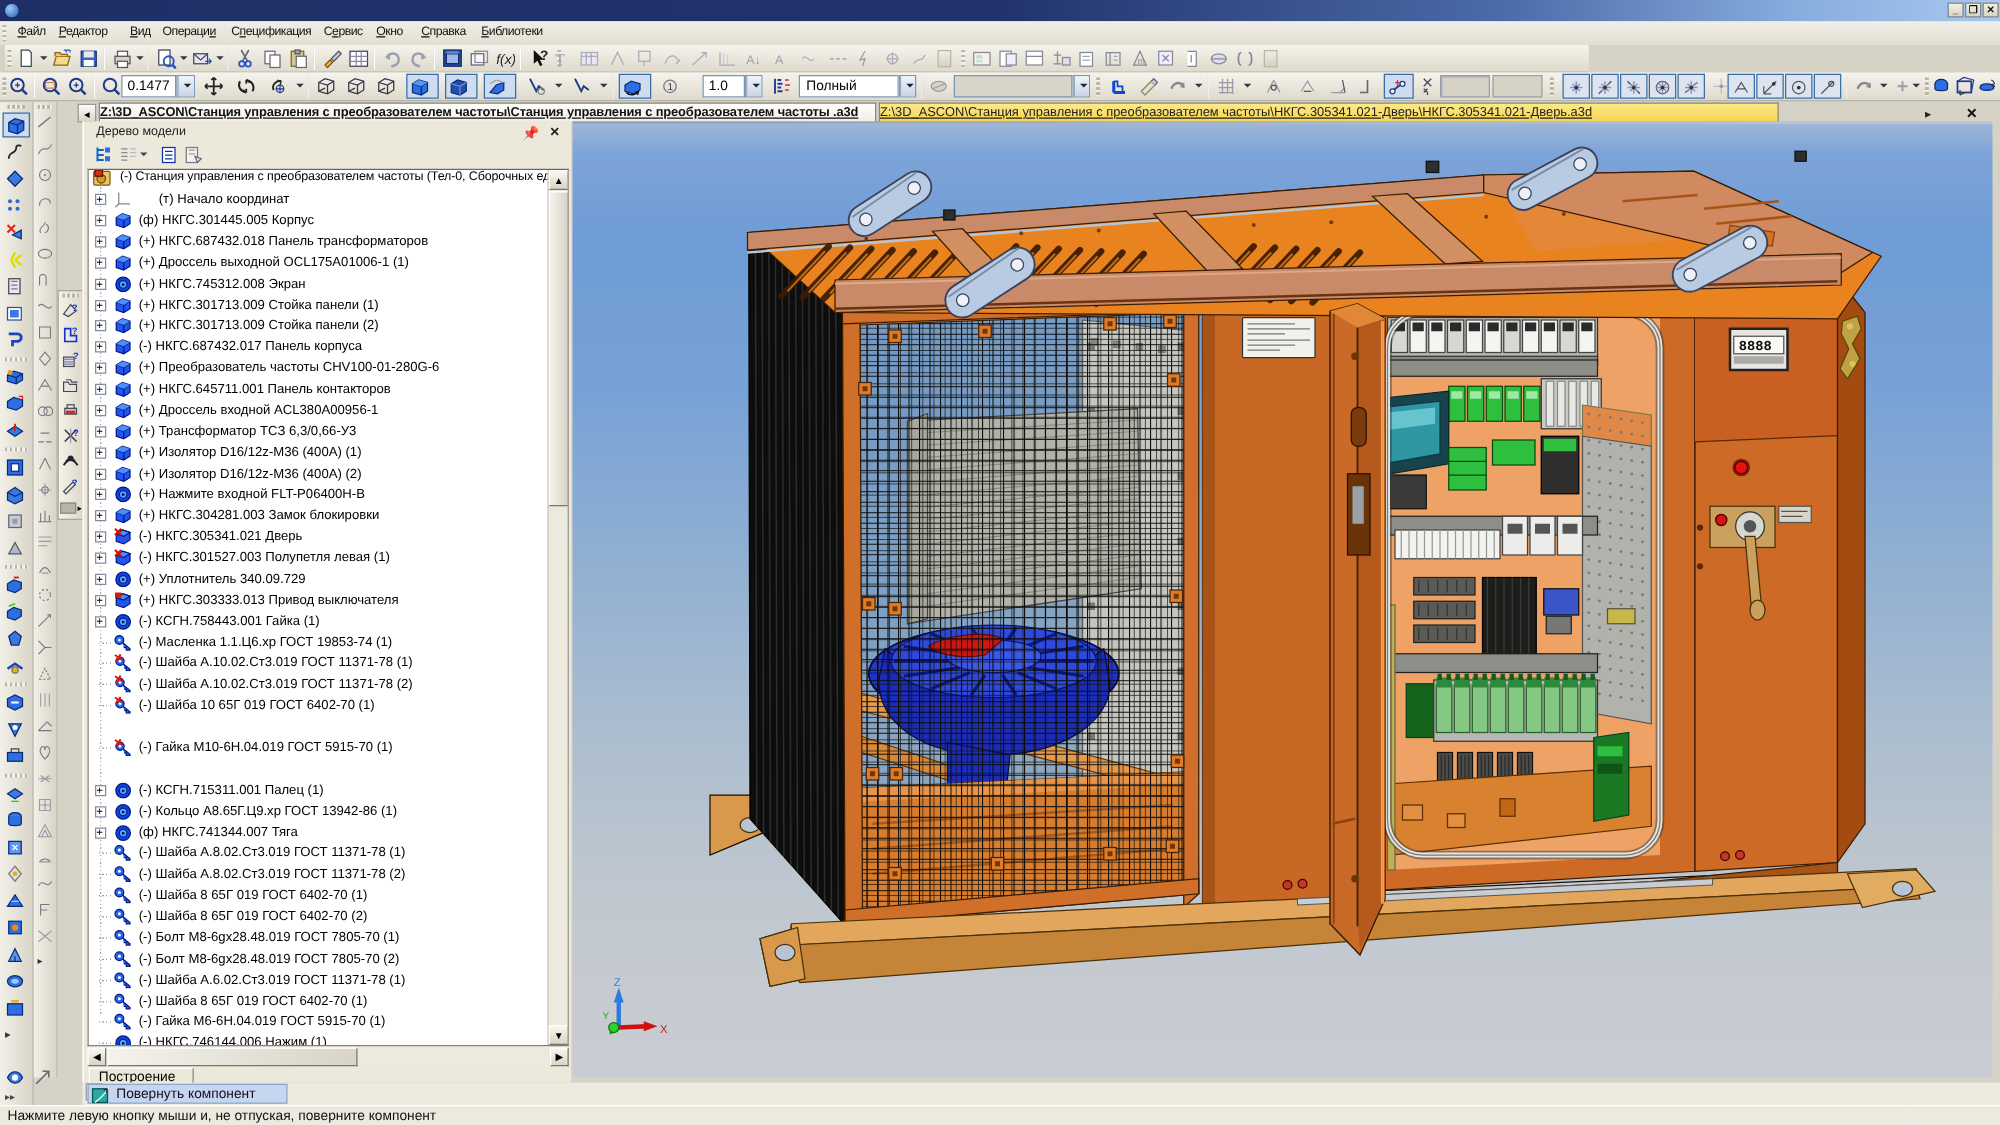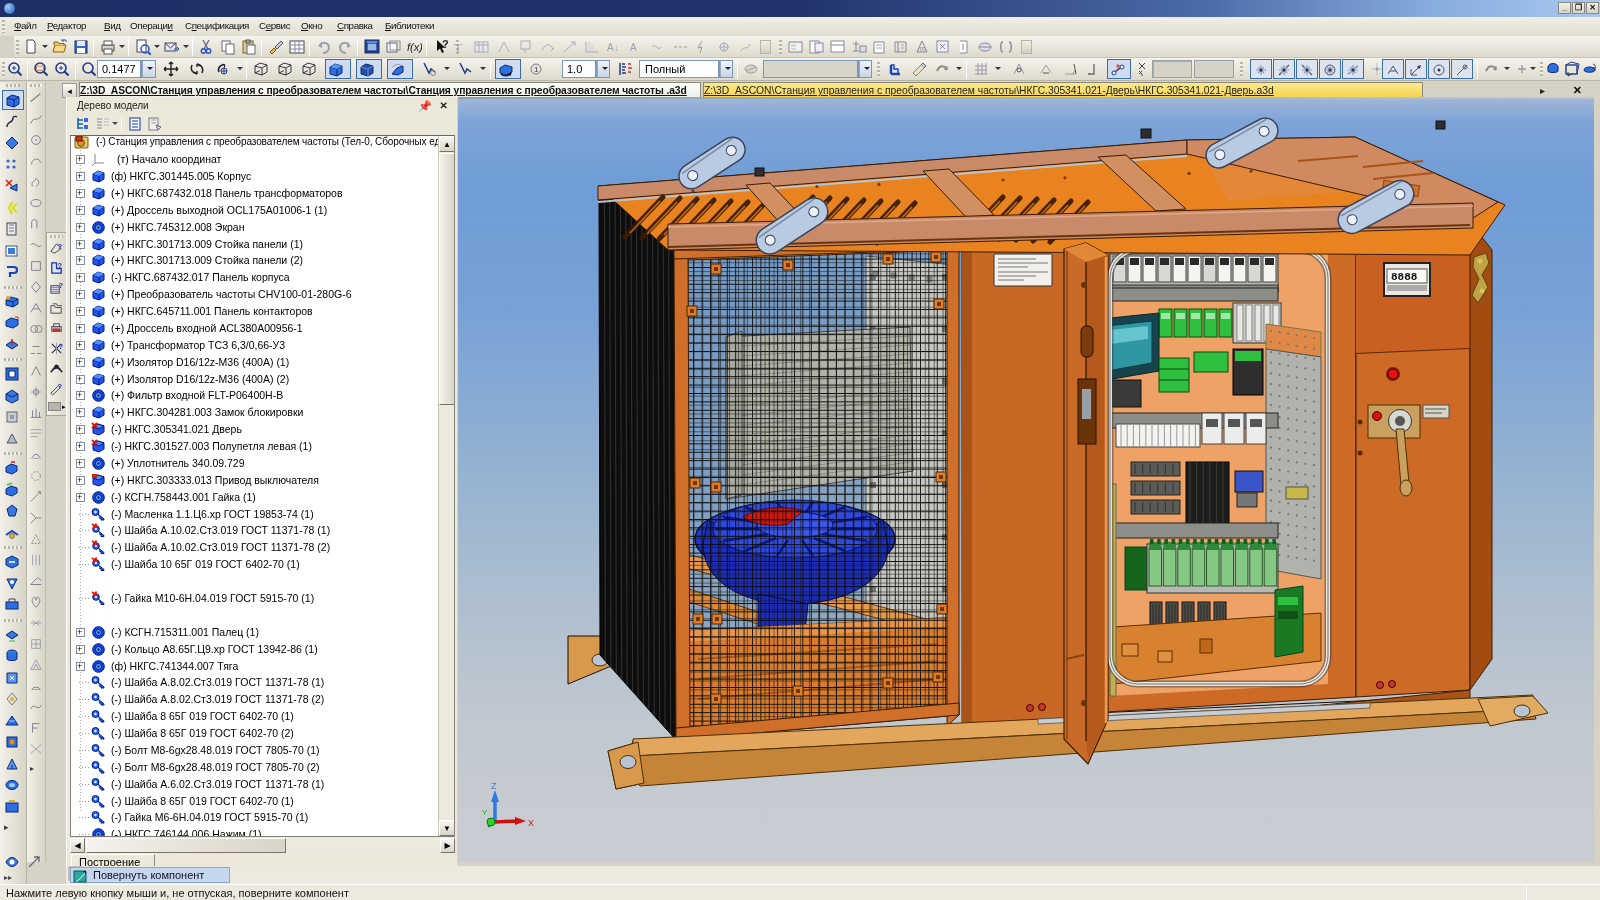--- a/index.html
+++ b/index.html
@@ -63,21 +63,21 @@
     <span class="m" style="left:14px"><u>Ф</u>айл</span>
     <span class="m" style="left:47px"><u>Р</u>едактор</span>
     <span class="m" style="left:104px"><u>В</u>ид</span>
     <span class="m" style="left:130px">Операци<u>и</u></span>
     <span class="m" style="left:185px">С<u>п</u>ецификация</span>
     <span class="m" style="left:259px">С<u>е</u>рвис</span>
     <span class="m" style="left:301px"><u>О</u>кно</span>
     <span class="m" style="left:337px"><u>С</u>правка</span>
     <span class="m" style="left:385px"><u>Б</u>иблиотеки</span>
   </div>
-<div class="abs tbrow" style="left:14px;top:36px;width:1586px;height:22px;border-bottom:1px solid #c8c4b6;">
+<div class="abs tbrow" style="left:4px;top:36px;width:1267px;height:22px;border-bottom:1px solid #c8c4b6;">
     <span class="grip" style="left:2px;top:4px;height:14px;"></span>
     <span class="tbtn" style="left:7px;top:1px;">
       <svg width="16" height="16" viewBox="0 0 16 16">
         <path d="M4 1 L10 1 L12 3 L12 14 L4 14 Z" fill="#fff" stroke="#445"></path>
       </svg>
     </span>
     <span style="position:absolute;left:28px;top:9px;border:3px solid transparent;border-top-color:#334;"></span>
     <span class="tbtn" style="left:36px;top:1px;">
       <svg width="16" height="16" viewBox="0 0 16 16">
         <path d="M1 13 L3 6 L14 6 L12 13 Z" fill="#f5d98a" stroke="#886611"></path>
@@ -1143,21 +1143,21 @@
         <span class="ttx" style="left:25px">(-) Станция управления с преобразователем частоты (Тел-0, Сборочных единиц</span>
       </div>
 <div class="trow" style="top:15.1px">
         <span class="expb" style="left:5px">
           <span class="pl">+</span>
         </span>
         <span class="tic" style="left:20px"><svg width="15" height="14" viewBox="0 0 15 14">
             <path d="M4 2 L4 11 L13 11" stroke="#888" fill="none"></path>
             <path d="M4 11 L1 14" stroke="#888" fill="none"></path>
           </svg></span>
-        <span class="ttx" style="left:46px">(т) Начало координат</span>
+        <span class="ttx" style="left:56px">(т) Начало координат</span>
       </div>
 <div class="trow" style="top:32.0px">
         <span class="expb" style="left:5px">
           <span class="pl">+</span>
         </span>
         <span class="tic" style="left:20px"><svg width="15" height="14" viewBox="0 0 15 14">
             <path d="M2 5 L7 2 L13 4 L13 10 L8 13 L2 11 Z" fill="#2255ee" stroke="#001a88"></path>
             <path d="M2 5 L8 7 L13 4" fill="none" stroke="#001a88"></path>
             <path d="M8 7 L8 13" stroke="#001a88"></path>
             <path d="M2 5 L7 2 L13 4 L8 7 Z" fill="#4f8df8"></path>
@@ -1309,21 +1309,21 @@
       </div>
 <div class="trow" style="top:251.4px">
         <span class="expb" style="left:5px">
           <span class="pl">+</span>
         </span>
         <span class="tic" style="left:20px"><svg width="15" height="14" viewBox="0 0 15 14">
             <circle cx="7.5" cy="7.5" r="5.8" fill="#1144dd" stroke="#001a88"></circle>
             <circle cx="7.5" cy="7.5" r="3" fill="#66aaff" stroke="#002299"></circle>
             <circle cx="7.5" cy="7.5" r="1.2" fill="#002266"></circle>
           </svg></span>
-        <span class="ttx" style="left:40px">(+) Фильтр входной FLT-P06400H-B</span>
+        <span class="ttx" style="left:40px">(+) Нажмите входной FLT-P06400H-B</span>
       </div>
 <div class="trow" style="top:268.3px">
         <span class="expb" style="left:5px">
           <span class="pl">+</span>
         </span>
         <span class="tic" style="left:20px"><svg width="15" height="14" viewBox="0 0 15 14">
             <path d="M2 5 L7 2 L13 4 L13 10 L8 13 L2 11 Z" fill="#2255ee" stroke="#001a88"></path>
             <path d="M2 5 L8 7 L13 4" fill="none" stroke="#001a88"></path>
             <path d="M8 7 L8 13" stroke="#001a88"></path>
             <path d="M2 5 L7 2 L13 4 L8 7 Z" fill="#4f8df8"></path>

